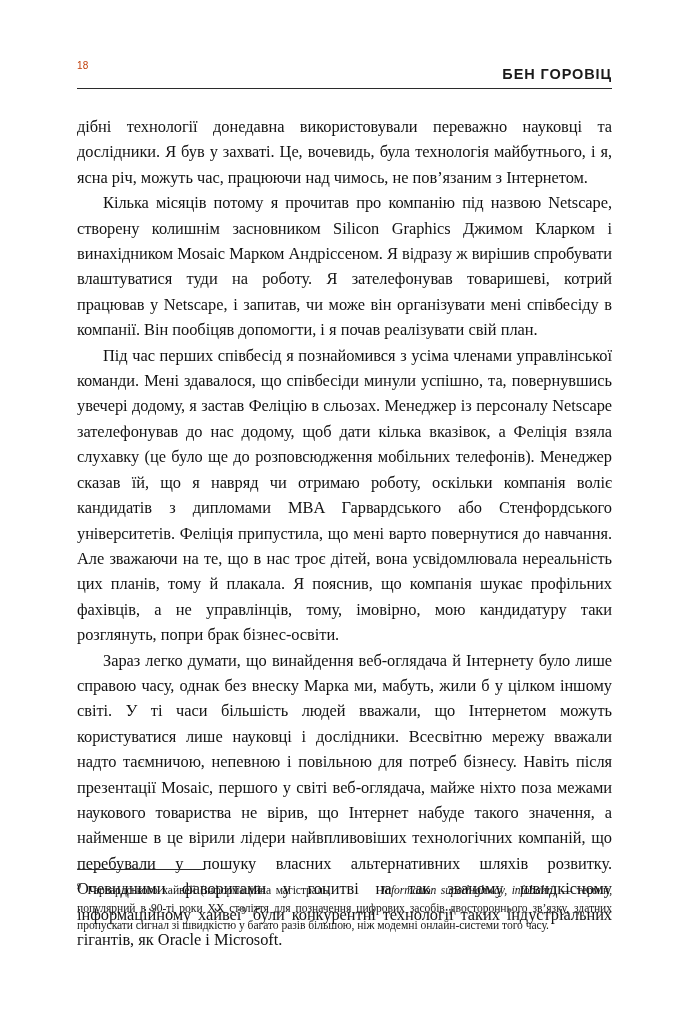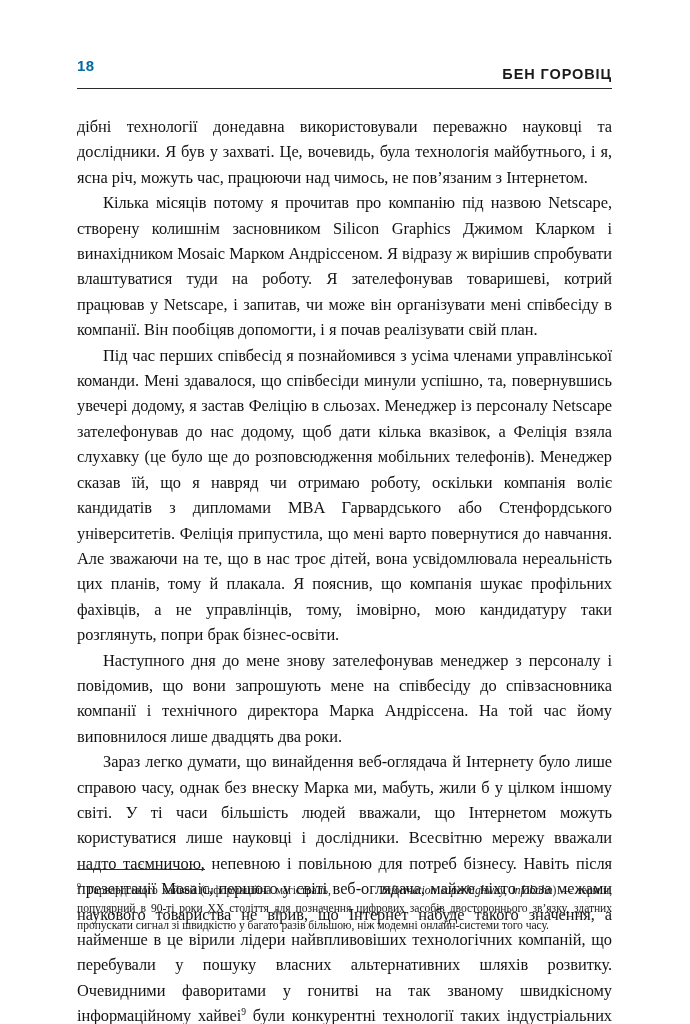--- a/index.html
+++ b/index.html
@@ -30,24 +30,24 @@
     left: 77px;
     top: 56px;
     width: 535px;
     height: 30px;
   }
   .folio {
     position: absolute;
     left: 0;
     top: 0;
     font-family: "Liberation Sans", "DejaVu Sans", sans-serif;
-    font-weight: bold;
-    font-size: 15px;
+    font-weight: normal;
+    font-size: 10px;
     letter-spacing: 0.3px;
-    color: #0369a1;
+    color: #c2410c;
     line-height: 20px;
   }
   .running-title {
     position: absolute;
     left: 0;
     top: 8px;
     width: 535px;
     text-align: right;
     font-family: "Liberation Sans", "DejaVu Sans", sans-serif;
     font-weight: bold;
@@ -136,21 +136,20 @@
   <div class="running-head">
     <span class="folio">18</span>
     <span class="running-title">БЕН ГОРОВІЦ</span>
   </div>
   <div class="head-rule"></div>
 
   <div class="body-col">
     <p class="first">дібні технології донедавна використовували переважно науковці та дослідники. Я був у захваті. Це, вочевидь, була технологія майбутнього, і я, ясна річ, можуть час, працюючи над чимось, не пов’язаним з Інтернетом.</p>
     <p>Кілька місяців потому я прочитав про компанію під назвою Netscape, створену колишнім засновником Silicon Graphics Джимом Кларком і винахідником Mosaic Марком Андріссеном. Я відразу ж вирішив спробувати влаштуватися туди на роботу. Я зателефонував товаришеві, котрий працював у Netscape, і запитав, чи може він організувати мені співбесіду в компанії. Він пообіцяв допомогти, і я почав реалізувати свій план.</p>
     <p>Під час перших співбесід я познайомився з усіма членами управлінської команди. Мені здавалося, що співбесіди минули успішно, та, повернувшись увечері додому, я застав Феліцію в сльозах. Менеджер із персоналу Netscape зателефонував до нас додому, щоб дати кілька вказівок, а Феліція взяла слухавку (це було ще до розповсюдження мобільних телефонів). Менеджер сказав їй, що я навряд чи отримаю роботу, оскільки компанія воліє кандидатів з дипломами MBA Гарвардського або Стенфордського університетів. Феліція припустила, що мені варто повернутися до навчання. Але зважаючи на те, що в нас троє дітей, вона усвідомлювала нереальність цих планів, тому й плакала. Я пояснив, що компанія шукає профільних фахівців, а не управлінців, тому, імовірно, мою кандидатуру таки розглянуть, попри брак бізнес-освіти.</p>
-    <p>Наступного дня до мене знову зателефонував менеджер з персоналу і повідомив, що вони запрошують мене на співбесіду до співзасновника компанії і технічного директора Марка Андріссена. На той час йому виповнилося лише двадцять два роки.</p>
     <p><span>Зараз легко думати, що винайдення веб-оглядача й Інтернету було лише справою часу, однак без внеску Марка ми, мабуть, жили б у цілком іншому світі. У ті часи більшість людей вважали, що Інтернетом можуть користуватися лише науковці і дослідники. Всесвітню мережу вважали надто таємничою, непевною і повільною для потреб бізнесу. Навіть після презентації Mosaic, першого у світі веб-оглядача, майже ніхто поза межами наукового товариства не вірив, що Інтернет набуде такого значення, а найменше в це вірили лідери найвпливовіших технологічних компаній, що перебували у пошуку власних альтернативних шляхів розвитку. Очевидними фаворитами у гонитві на так званому швидкісному інформаційному хайвеі</span><sup class="fnref">9</sup><span> були конкурентні технології таких індустріальних гігантів, як Oracle і Microsoft.</span></p>
   </div>
 
   <div class="fn-rule"></div>
 
   <div class="footnote">
     <p><sup>9</sup><span> Гарвардського хайвей (інформаційна магістраль, </span><i>Information superhighway, infobahn</i><span>) — термін, популярний в 90-ті роки XX століття для позначення цифрових засобів двостороннього зв’язку, здатних пропускати сигнал зі швидкістю у багато разів більшою, ніж модемні онлайн-системи того часу.</span></p>
   </div>
 
 </div>

